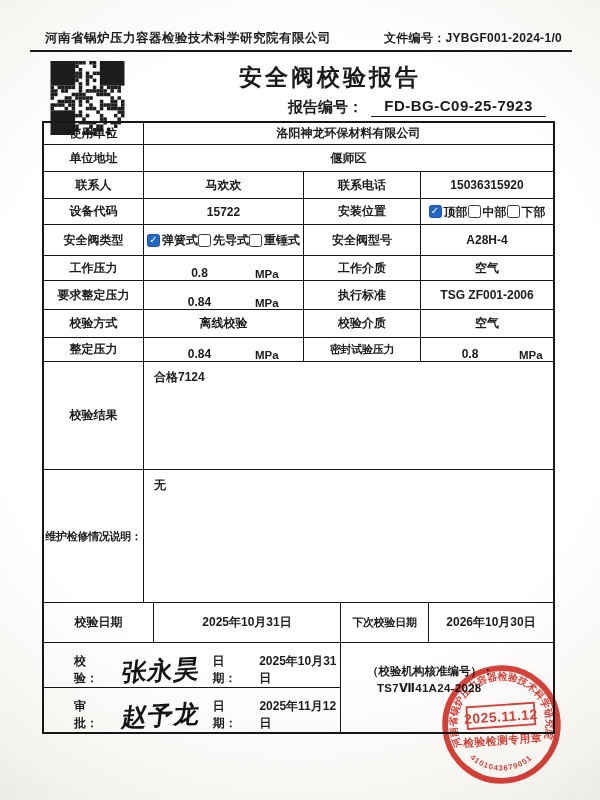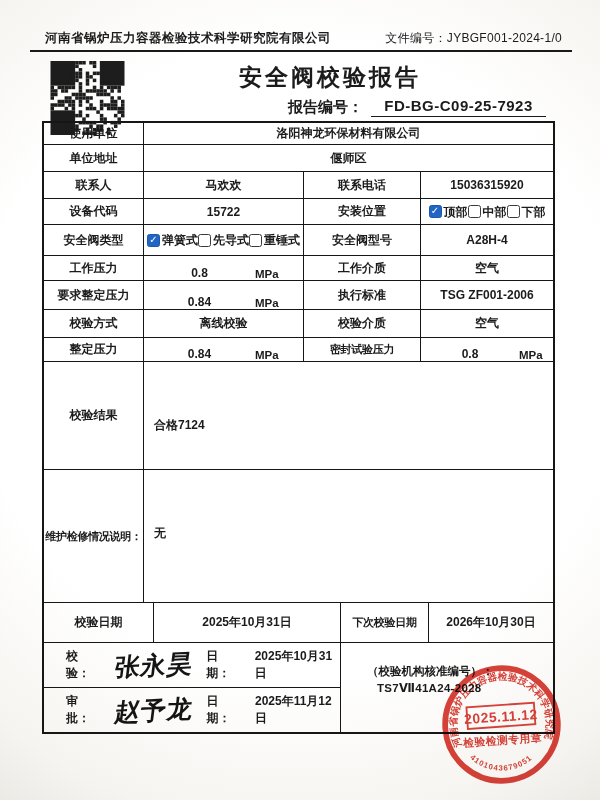--- a/index.html
+++ b/index.html
@@ -14,21 +14,21 @@
     position:relative;width:600px;height:800px;overflow:hidden;
     background:radial-gradient(circle at 50% 45%, #ffffff 60%, #f6f4f0 88%, #eceae5 100%);
   }
   
   .hdr-company{
     position:absolute;left:45px;top:30px;
     font-size:12.5px;font-weight:700;letter-spacing:.5px;
   }
   .hdr-doc{
     position:absolute;right:38px;top:30px;
-    font-size:12px;font-weight:400;letter-spacing:.3px;
+    font-size:12px;font-weight:700;letter-spacing:.3px;
   }
   .hdr-rule{
     position:absolute;left:30px;top:50px;width:542px;height:0;
     border-top:2.4px solid #191919;
   }
   .qr{position:absolute;left:50px;top:61px;width:75px;height:74px;}
   .doc-title{
     position:absolute;left:0;top:62px;width:600px;text-align:center;
     font-size:23px;font-weight:700;letter-spacing:3px;padding-left:30px;
   }
@@ -56,21 +56,21 @@
   }
   .cell:last-child{border-right:none;}
   .c1{width:100px;flex:none;}
   .c2{width:160px;flex:none;}
   .c3{width:117px;flex:none;}
   .c4{flex:1;}
   .pcell{display:flex;align-items:flex-end;padding:0;}
   .pval{flex:1;text-align:center;}
   .punit{width:48px;text-align:left;font-size:11.5px;}
   .punit.narrow{width:34px;}
-  .tall .vcell{align-items:flex-start;justify-content:flex-start;text-align:left;padding:7px 10px;margin-top:48px;}
+  .tall .vcell{align-items:flex-start;justify-content:flex-start;text-align:left;padding:7px 10px;}
   .lblsmall{font-size:11px;letter-spacing:-.3px;padding:1px 1px;}
   
   .opts{display:flex;align-items:center;justify-content:center;flex-wrap:wrap;line-height:16px;}
   .opt{display:inline-flex;align-items:center;white-space:nowrap;}
   .cb{
     width:11px;height:11px;border:1.4px solid #3a3a3a;border-radius:2.5px;
     display:inline-block;margin-right:2px;position:relative;background:#fff;
     flex:none;
   }
   .cb.checked{background:#2166c4;border-color:#1c57a8;}
@@ -79,21 +79,21 @@
     color:#fff;font-size:10px;line-height:12px;text-align:center;font-weight:700;
   }
   
   .d1{width:110px;flex:none;}
   .d2{width:187px;flex:none;}
   .d3{width:88px;flex:none;}
   .d4{flex:1;}
   
   .sigblock{display:flex;}
   .sigleft{width:297px;flex:none;border-right:1.6px solid #161616;box-sizing:border-box;}
-  .sigrow{height:44px;display:flex;align-items:center;padding:0 0 0 22px;box-sizing:border-box;}
+  .sigrow{height:44px;display:flex;align-items:flex-end;padding:0 0 0 30px;box-sizing:border-box;}
   .sigrow.first{border-bottom:1.6px solid #161616;height:45px;}
   .slabel{font-size:12px;}
   .sig{
     font-size:25px;font-weight:700;margin:0 6px 0 10px;min-width:88px;text-align:center;
     transform:skewX(-10deg) rotate(-3deg);letter-spacing:1px;color:#141414;
   }
   .dlabel{font-size:12px;margin-left:2px;}
   .sdate{font-size:12px;margin-left:14px;}
   .sigright{flex:1;position:relative;padding:20px 0 0 26px;box-sizing:border-box;font-size:11.5px;line-height:17px;}
   .orgline2{padding-left:10px;letter-spacing:.3px;}

